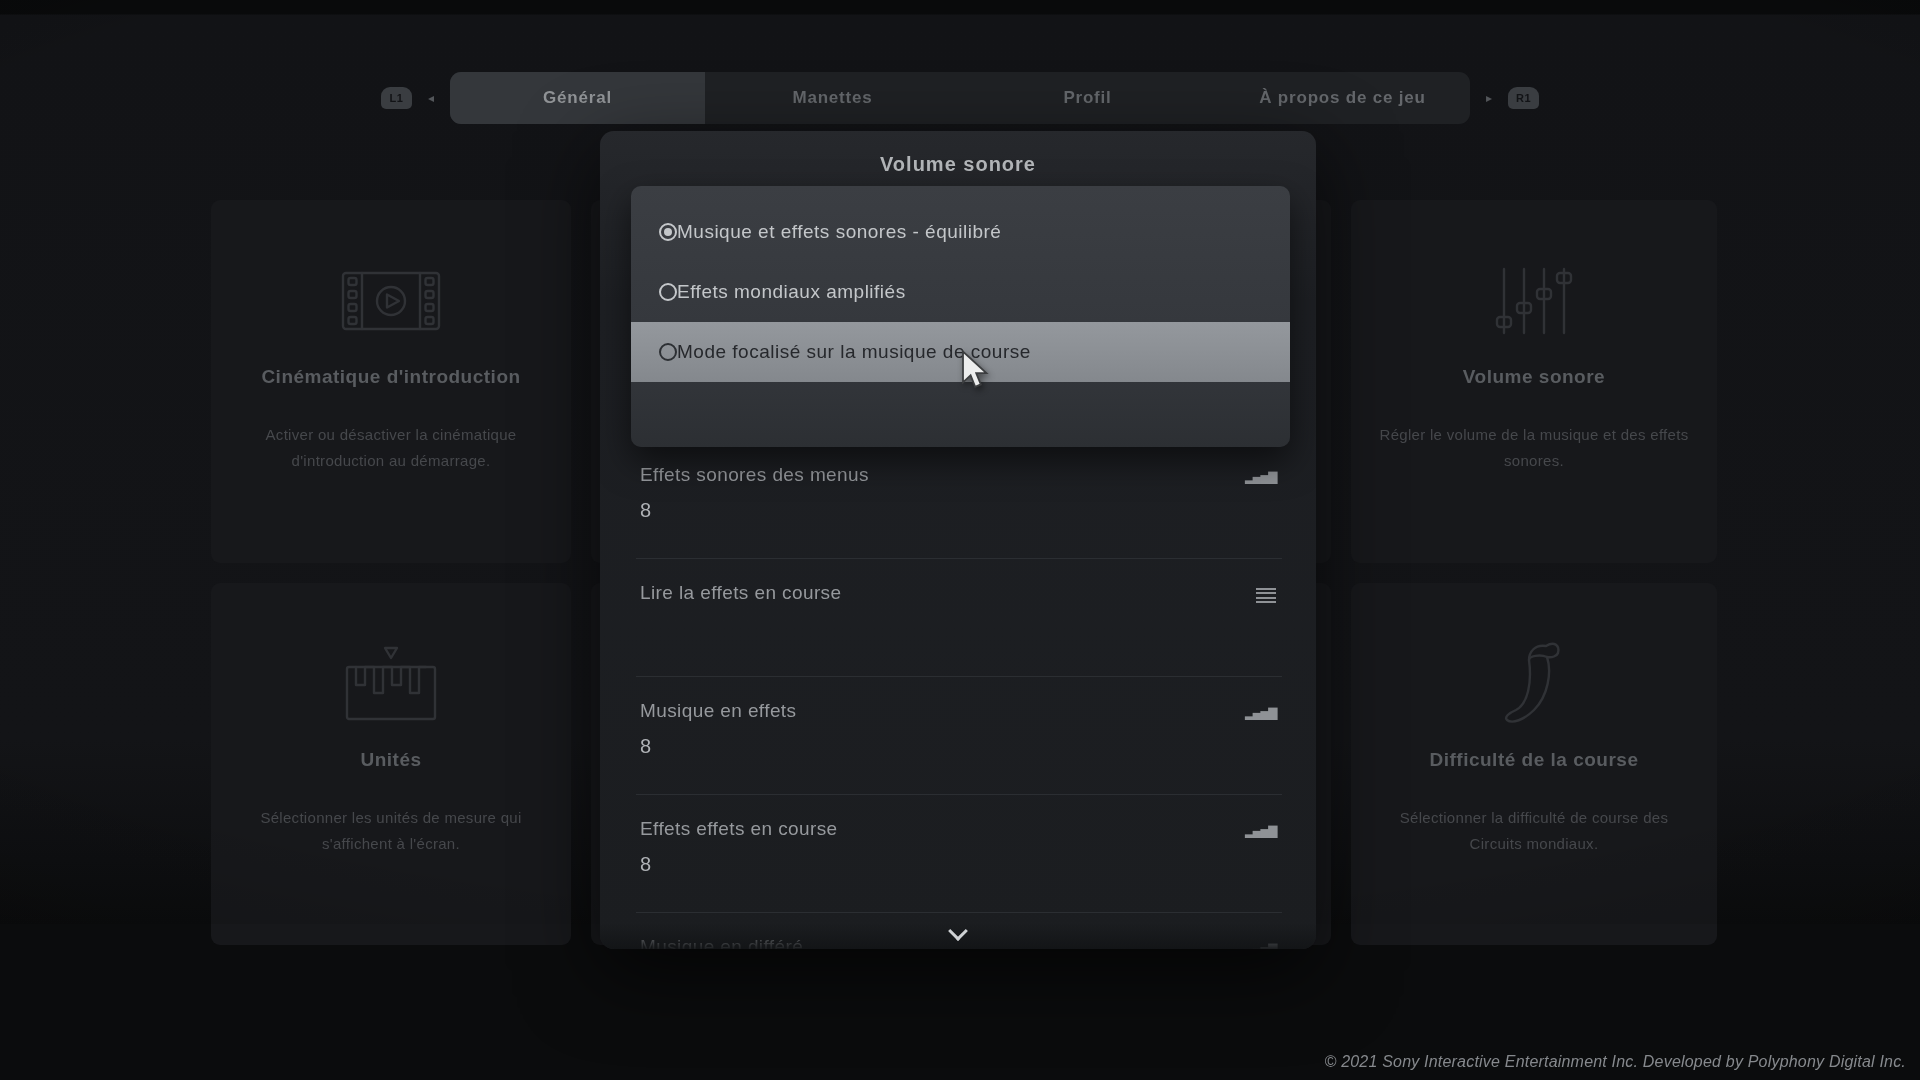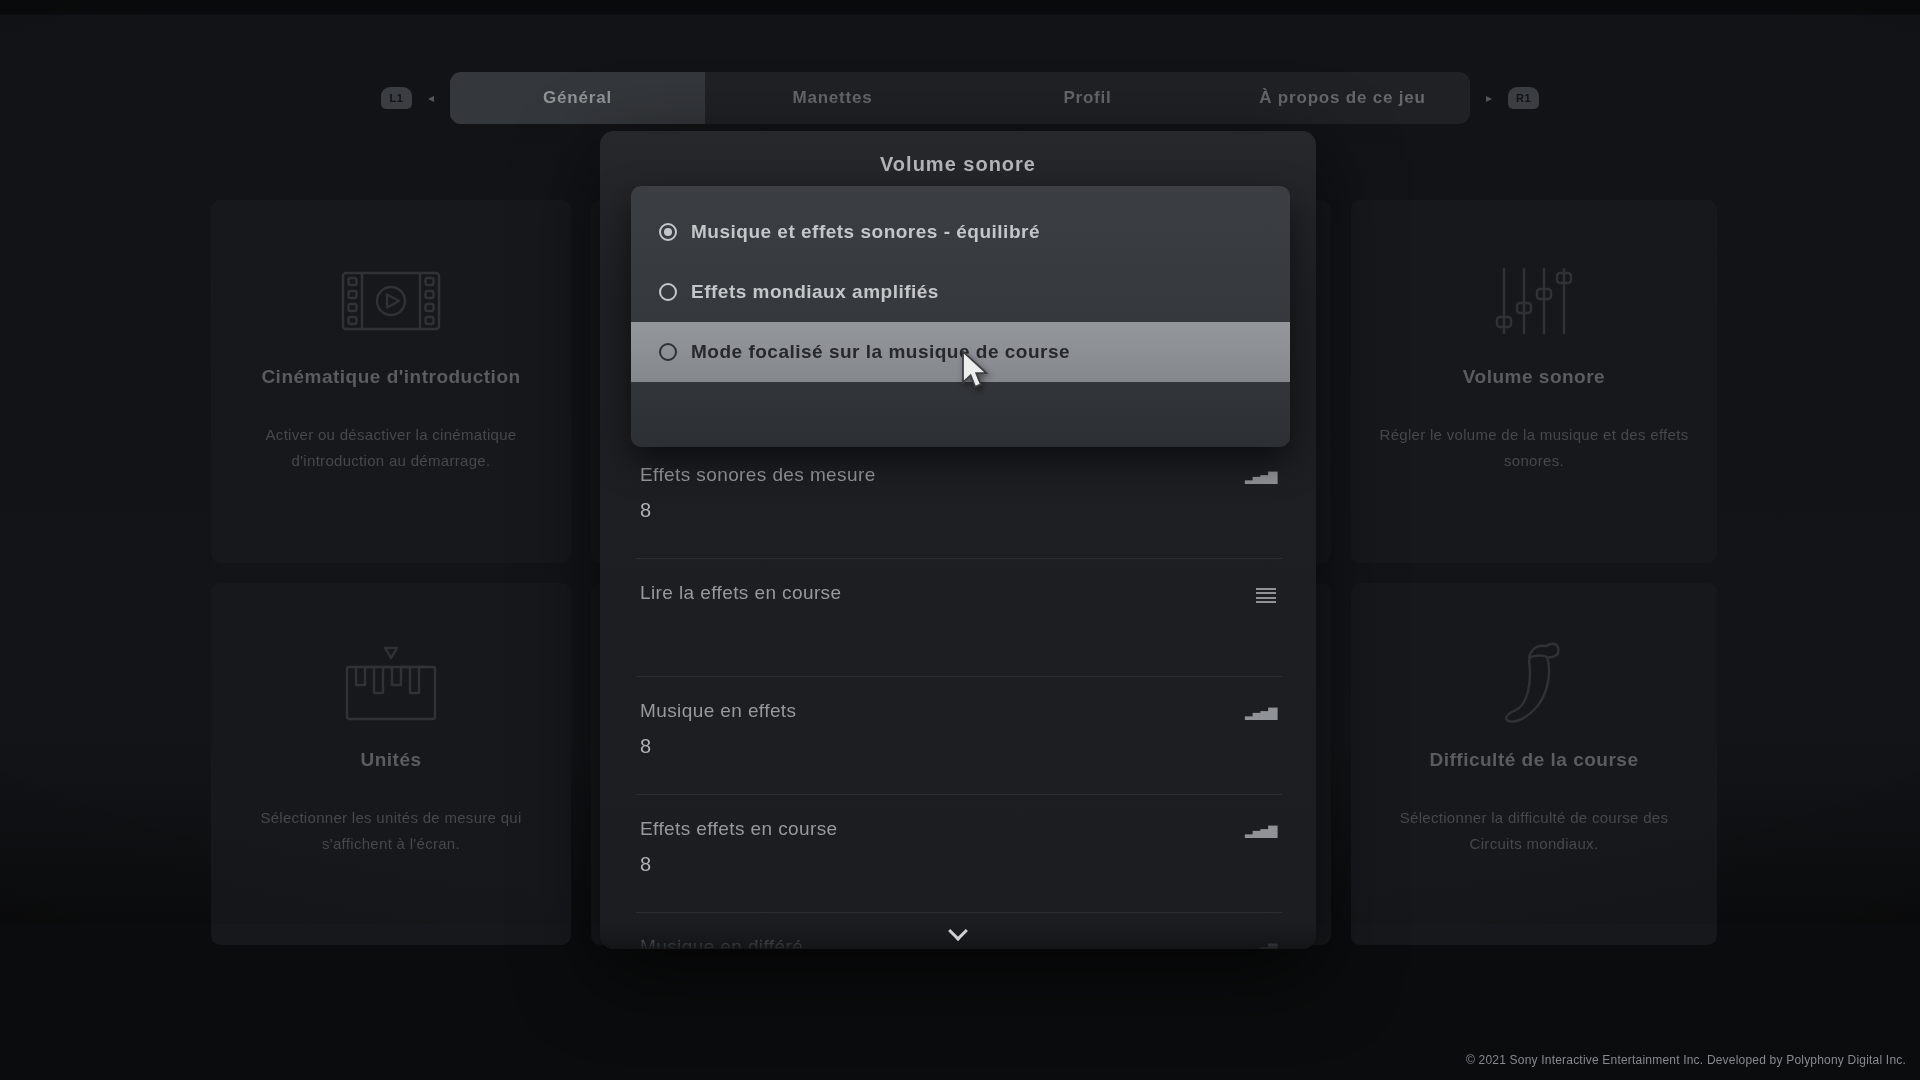--- a/index.html
+++ b/index.html
@@ -65,35 +65,35 @@
                   width:16px; height:16px; cursor:pointer; }
   .chevron-down::before { content:""; position:absolute; left:1px; top:2px; width:11px; height:11px;
                   border-right:3px solid #ced1d4; border-bottom:3px solid #ced1d4; transform:rotate(45deg); }
 
   
   .popup { position:absolute; left:31px; top:55px; width:659px; height:261px; z-index:2;
            background:linear-gradient(180deg,#3b3e43 0,#33363b 70%,#2c2f33 100%);
            border-radius:10px; box-shadow:0 14px 34px rgba(0,0,0,.55); padding-top:16px; overflow:hidden; }
   .opt { position:relative; height:60px; display:flex; align-items:center; padding:0 28px; cursor:pointer;
          color:#c4c7ca; }
-  .opt-label { font-size:19px; font-weight:bold; letter-spacing:.5px; margin-left:14px; }
+  .opt-label { font-size:19px; font-weight:normal; letter-spacing:.5px; }
   .radio { width:18px; height:18px; border:2px solid #c4c7ca; border-radius:50%; position:relative; flex:none; }
   .opt.selected .radio::after { content:""; position:absolute; left:3px; top:3px; width:8px; height:8px;
          border-radius:50%; background:#c4c7ca; }
   .opt.highlighted { background:linear-gradient(180deg,#94989d 0,#84888d 100%); color:#26282c;text-align:center; }
   .opt.highlighted .radio { border-color:#2d3034; }
 
   
   .cursor { position:absolute; left:960px; top:350px; z-index:9; filter:drop-shadow(2px 3px 3px rgba(0,0,0,.45)); }
 
   
   .help { position:absolute; left:0; right:0; top:1022px; z-index:6; text-align:center;
           color:#c3c6c9; font-size:22px; letter-spacing:.4px; }
   .copyright { position:absolute; right:14px; top:1053px; z-index:6;
-               color:#86898d; font-size:12px; letter-spacing:.2px; }
+               color:#86898d; font-size:16px; letter-spacing:.2px;font-style:italic; }
 </style>
 </head>
 <body>
 
 <div class="stage">
 
   <div class="tabbar-row">
     <span class="shoulder">L1</span>
     <span class="nav-arrow">◂</span>
     <nav class="tabbar">
@@ -178,21 +178,21 @@
   <div class="modal">
     <div class="modal-title">Volume sonore</div>
 
     <div class="slist">
       <div class="srow">
         <span class="slabel"></span>
         
         <div class="svalue">8</div>
       </div>
       <div class="srow">
-        <span class="slabel">Effets sonores des mesure</span>
+        <span class="slabel">Effets sonores des menus</span>
         <span class="row-icon" data-icon="bars-icon"></span>
         <div class="svalue">8</div>
       </div>
       <div class="srow">
         <span class="slabel">Lire la effets en course</span>
         <span class="row-icon" data-icon="list-icon"></span>
       </div>
       <div class="srow">
         <span class="slabel">Musique en effets</span>
         <span class="row-icon" data-icon="bars-icon"></span>

